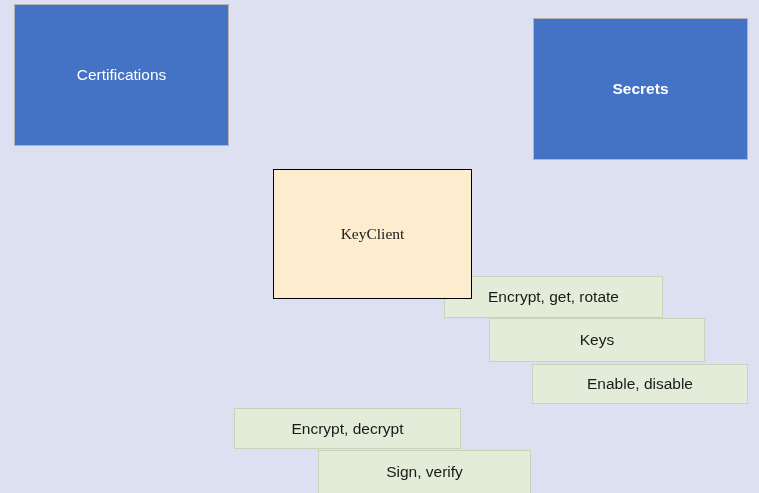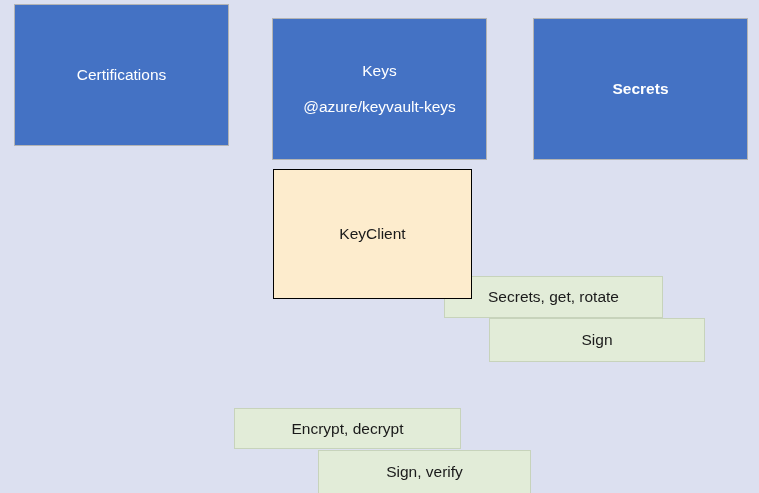--- a/index.html
+++ b/index.html
@@ -48,62 +48,62 @@
   }
   .pkg.single .line-title {
     font-size: 15.5px;
   }
   
   .client {
     background: #fdeccd;
     border: 1.6px solid #000000;
     color: #1a1a1a;
     font-size: 15.5px;
+    font-family: Liberation Serif, serif;
   }
   
   .op {
     background: #e2ecd8;
     border: 1px solid #c7d3bb;
     color: #1a1a1a;
     font-size: 15.5px;
   }
 </style>
 </head>
 <body>
 
 <div id="canvas">
 
   <div class="node pkg single" style="left:14px; top:4px; width:215px; height:142px;">
     <span class="line line-title">Certifications</span>
   </div>
 
-  <div class="node pkg" style="left:272px; top:18px; width:215px; height:142px;">
-    <span class="line line-title">Keys</span>
-    <span class="line line-sub">@azure/keyvault-keys</span>
-  </div>
 
   <div class="node pkg single" style="left:533px; top:18px; width:215px; height:142px;font-weight:bold;">
     <span class="line line-title">Secrets</span>
   </div>
 
   <div class="node op" style="left:318px; top:450px; width:213px; height:44px; z-index:2;align-items:center;">
     <span>Sign, verify</span>
   </div>
 
   <div class="node op" style="left:234px; top:408px; width:227px; height:41px; z-index:3;">
     <span>Encrypt, decrypt</span>
   </div>
 
+  <div class="node op" style="left:532px; top:364px; width:216px; height:40px; z-index:2;">
+    <span>Enable, disable</span>
+  </div>
 
   <div class="node op" style="left:489px; top:318px; width:216px; height:44px; z-index:3;">
-    <span>Sign</span>
+    <span>Keys</span>
   </div>
 
   <div class="node op" style="left:444px; top:276px; width:219px; height:42px; z-index:4;">
-    <span>Secrets, get, rotate</span>
+    <span>Encrypt, get, rotate</span>
   </div>
 
 
   <div class="node client" style="left:273px; top:169px; width:199px; height:130px; z-index:6;">
     <span>KeyClient</span>
   </div>
 
 </div>
 
 </body></html>

